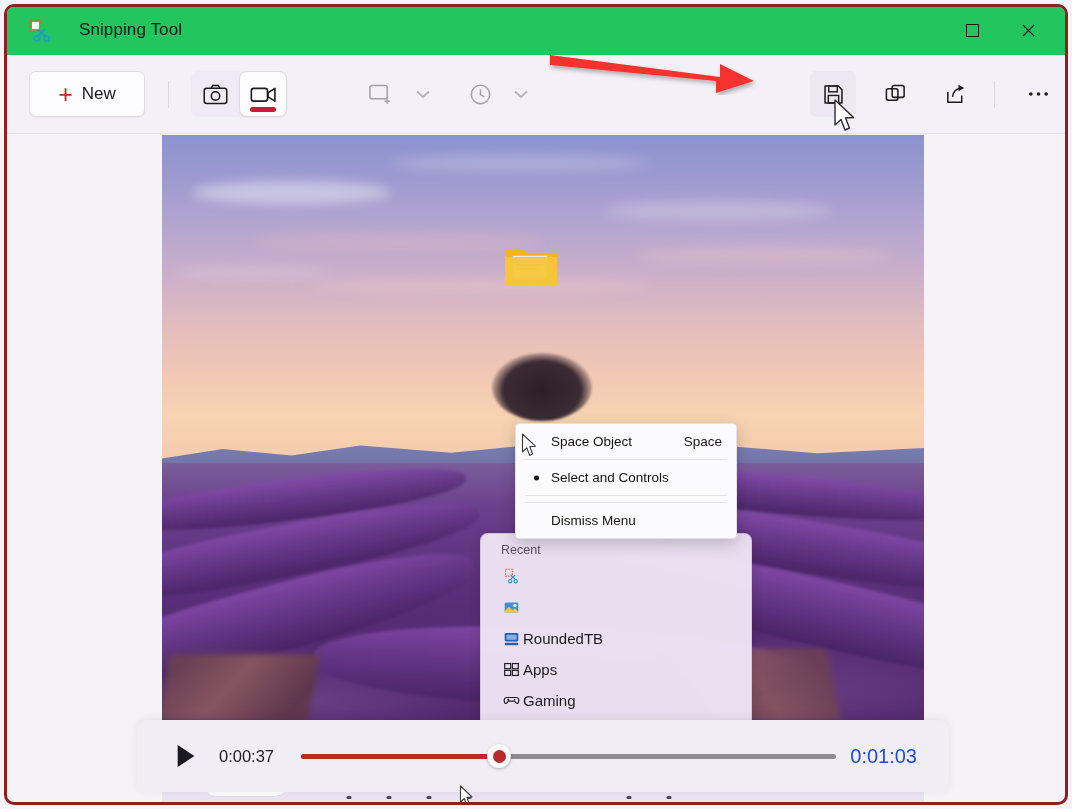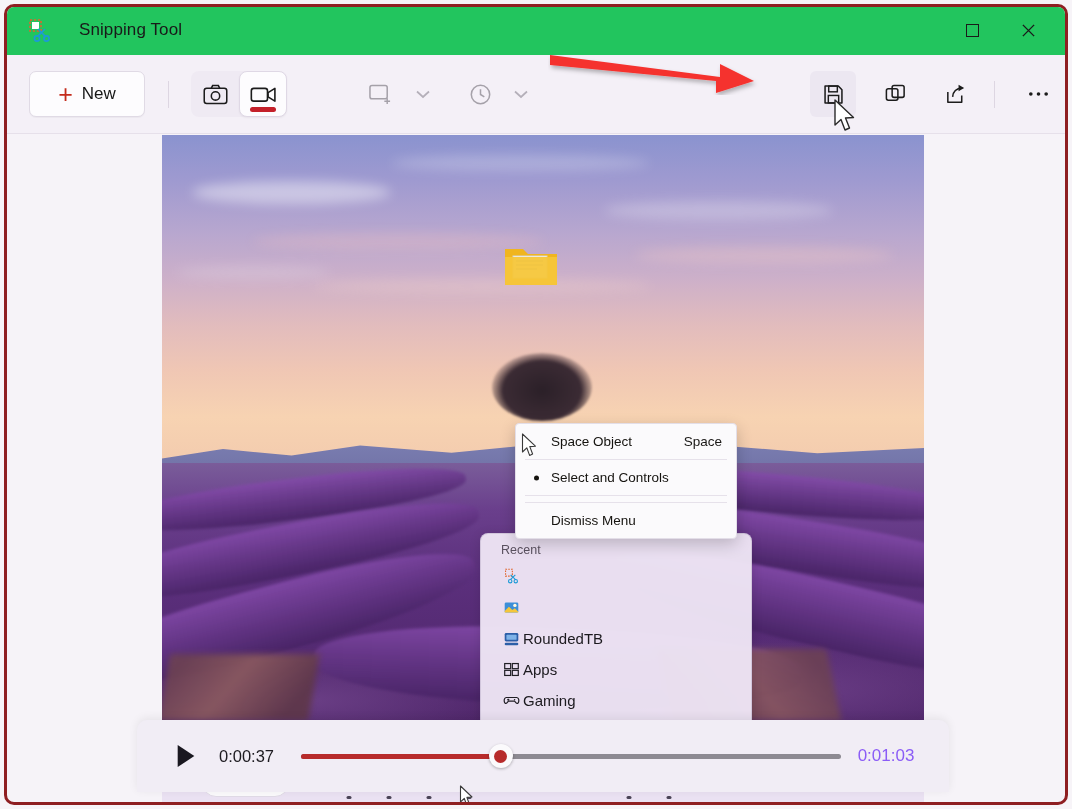--- a/index.html
+++ b/index.html
@@ -301,21 +301,21 @@
     background: #fbfafc; border-radius: 50%;
     display: flex; align-items: center; justify-content: center;
     box-shadow: 0 1px 3px rgba(0,0,0,.28);
     transform: translateX(-50%);
   }
   #thumb .core {
     width: 13px; height: 13px; border-radius: 50%;
     background: #b72b2b;
   }
   #time-total {
-    font-size: 17px; color: #8b5cf6; min-width: 62px; text-align: center;
+    font-size: 20px; color: #1d4ed8; min-width: 62px; text-align: center;
   }
 
   
   #taskbar {
     position: absolute; left: 155px; bottom: 0;
     width: 762px; height: 38px;
     background: rgba(233,224,241,.96);
     display: flex; align-items: center;
     gap: 0; z-index: 22;
   }

